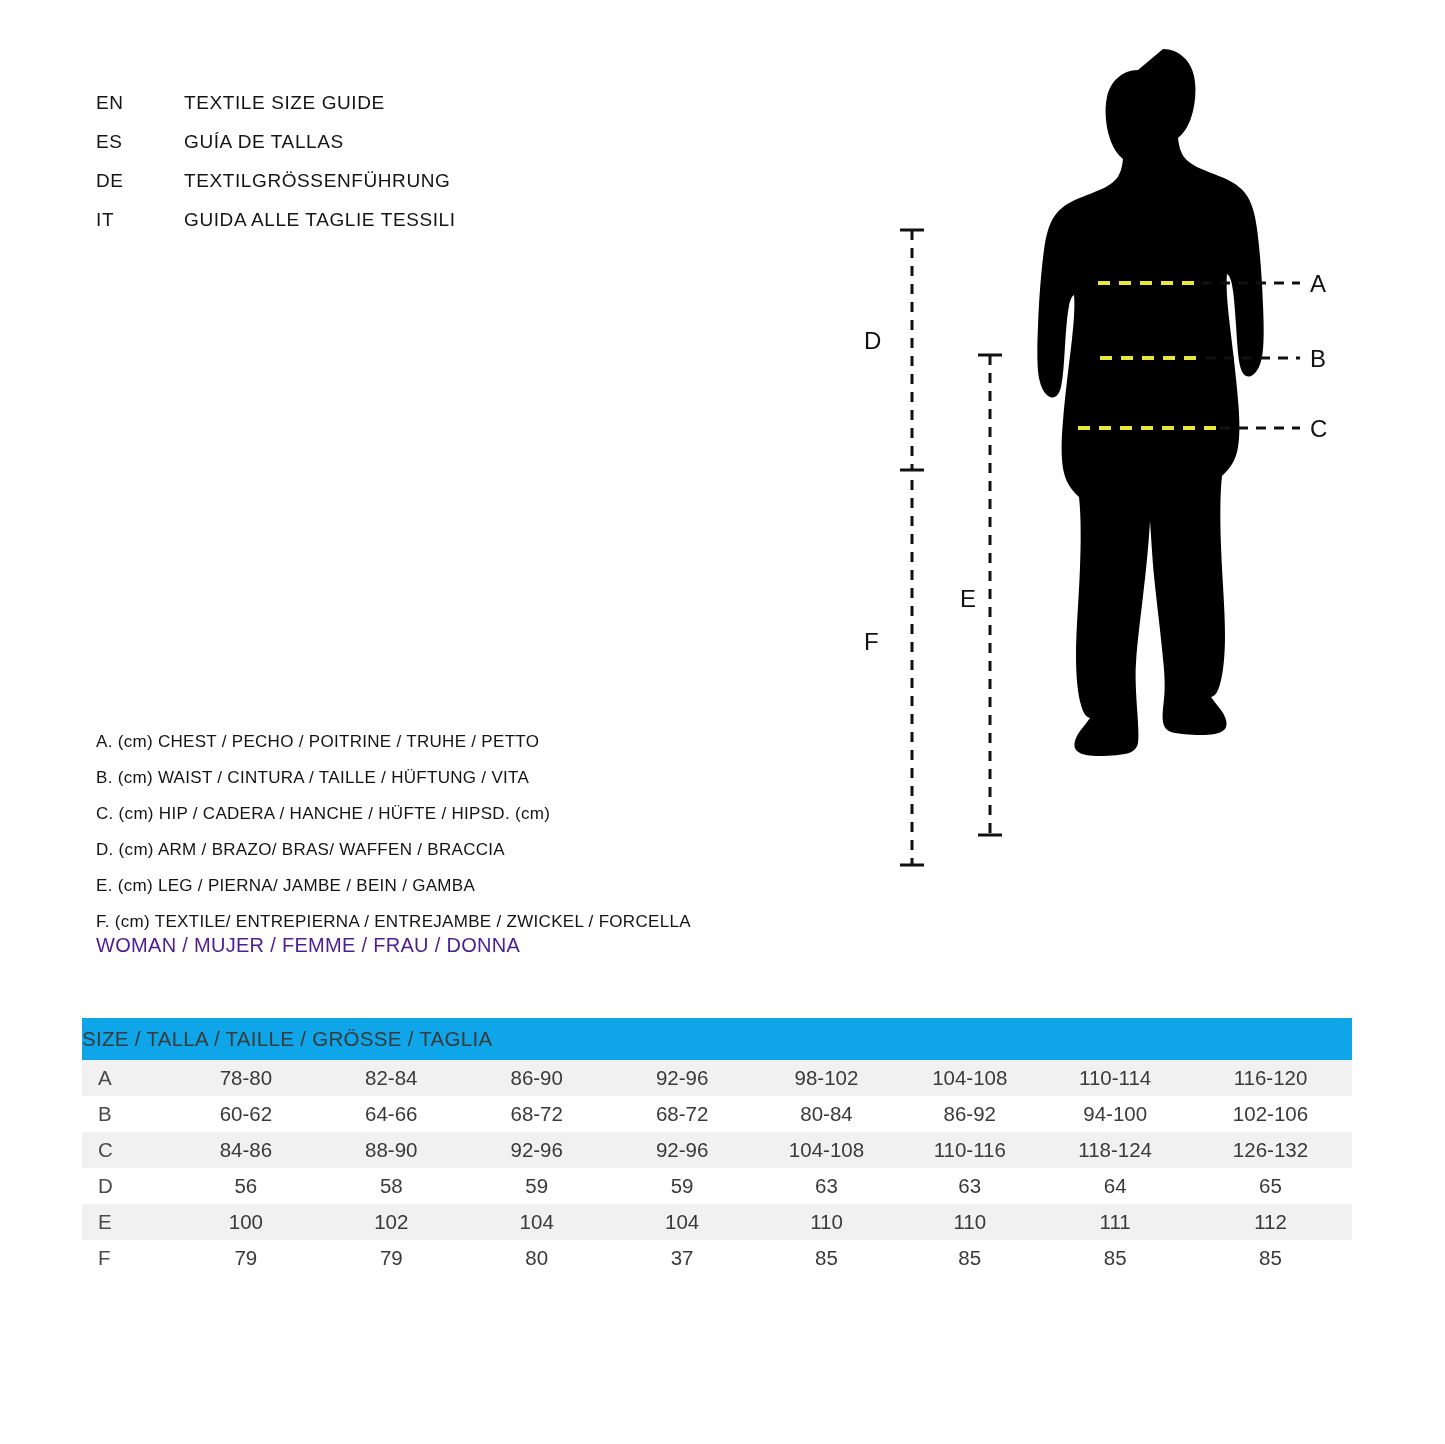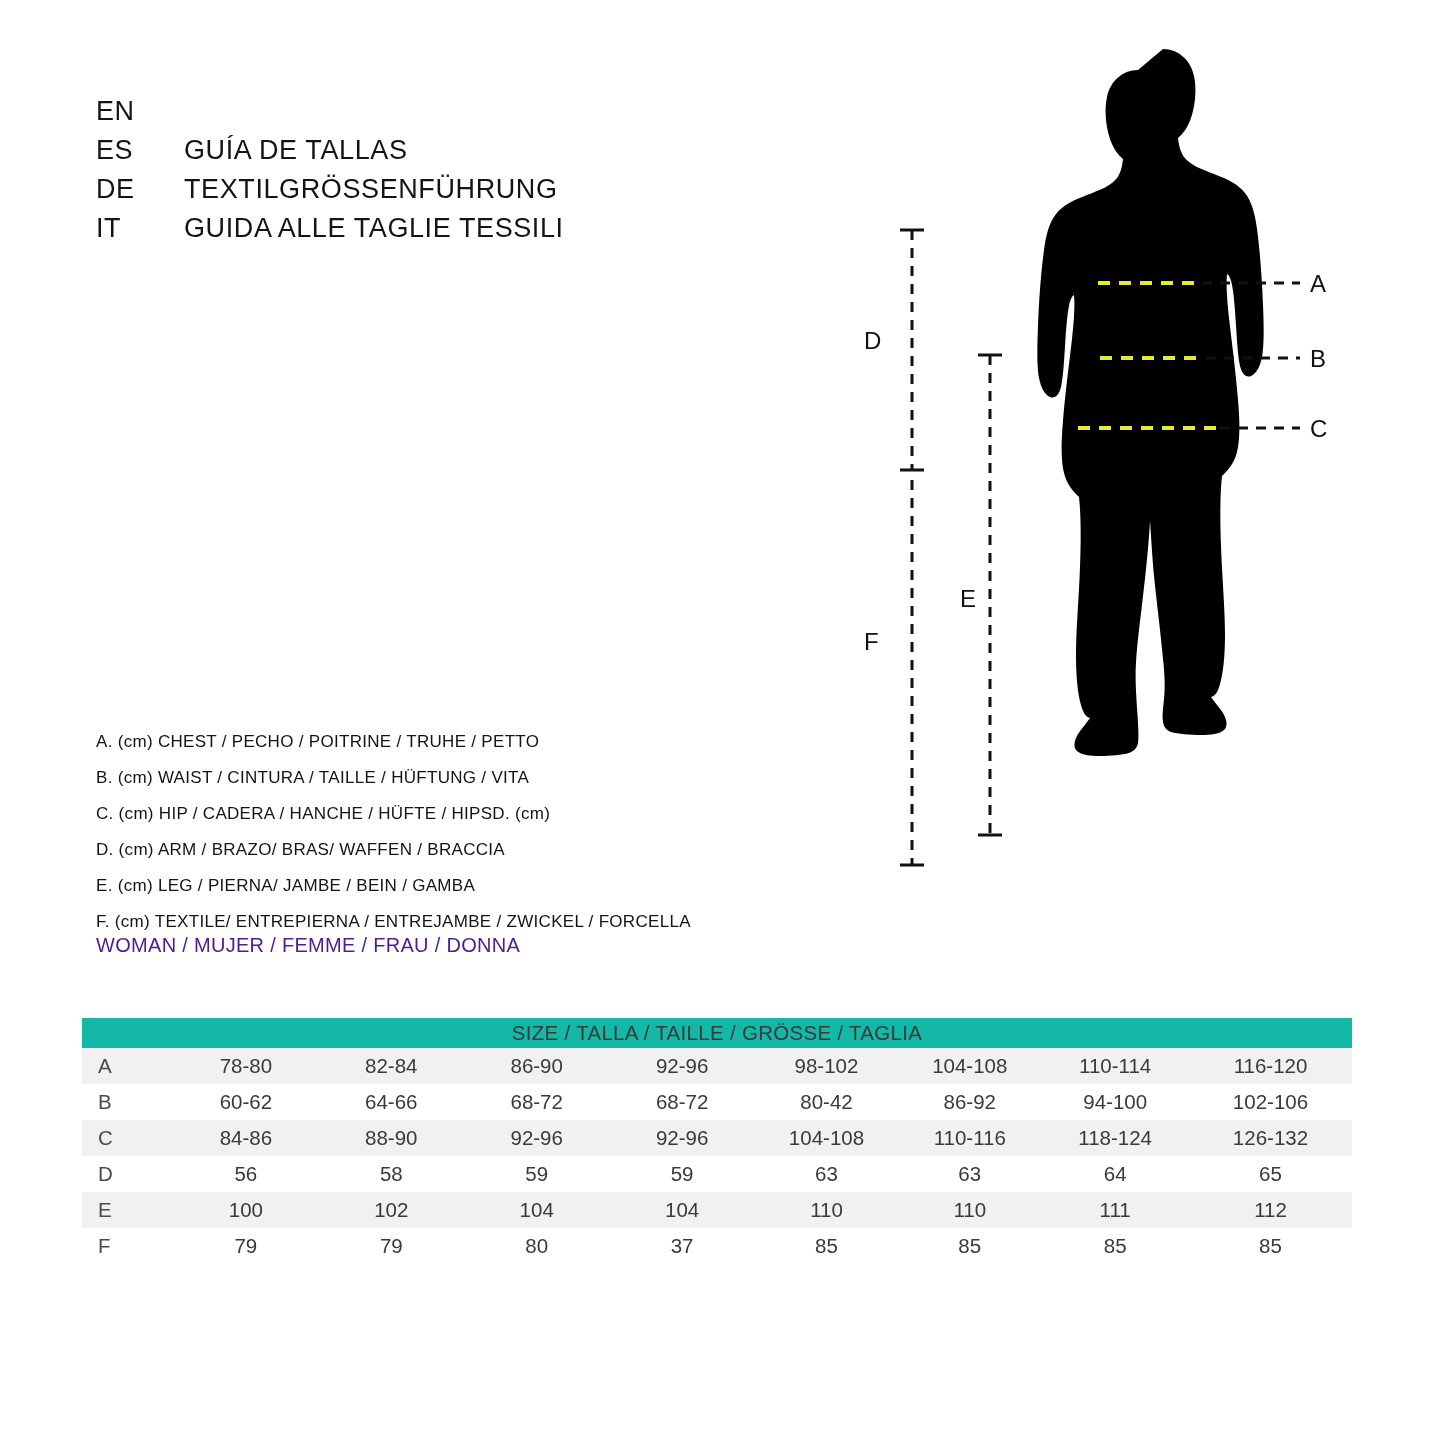--- a/index.html
+++ b/index.html
@@ -19,23 +19,23 @@
 
   
   .lang-block {
     position: absolute;
     left: 96px;
     top: 92px;
     width: 700px;
   }
   .lang-row {
     display: flex;
-    align-items: center;
+    align-items: flex-start;
     height: 39px;
-    font-size: 27px;
+    font-size: 19px;
     letter-spacing: 0.6px;
     color: #141414;
   }
   .lang-code { width: 88px; flex: 0 0 88px; }
   .lang-text { white-space: nowrap; }
 
   
   .legend {
     position: absolute;
     left: 96px;
@@ -72,25 +72,25 @@
     width: 1270px;
     table-layout: fixed;
   }
   table.size-table td, table.size-table th {
     padding: 0;
     font-weight: normal;
     font-size: 20.5px;
     color: #3a3a3a;
   }
   .thead-band td {
-    background: #14b8a6;
-    height: 30px;
+    background: #0ea5e9;
+    height: 42px;
     font-size: 20.5px;
     color: #3a3a3a;
-    text-align: center;
+    text-align: left;
     padding-left: 16px;
     letter-spacing: 0.3px;
   }
   .col-row td {
     height: 38px;
     text-align: center;
     color: #4a4a4a;
     font-size: 20.5px;
   }
   .data-row td {
@@ -124,20 +124,21 @@
   }
 </style>
 </head>
 <body>
 
 <div id="page">
 
   <div class="lang-block">
     <div class="lang-row">
       <span class="lang-code">EN</span>
+      <span class="lang-text">TEXTILE SIZE GUIDE</span>
     </div>
     <div class="lang-row">
       <span class="lang-code">ES</span>
       <span class="lang-text">GUÍA DE TALLAS</span>
     </div>
     <div class="lang-row">
       <span class="lang-code">DE</span>
       <span class="lang-text">TEXTILGRÖSSENFÜHRUNG</span>
     </div>
     <div class="lang-row">
@@ -292,21 +293,21 @@
           <td>104-108</td>
           <td>110-114</td>
           <td>116-120</td>
         </tr>
         <tr class="data-row plain">
           <td class="rowlabel">B</td>
           <td>60-62</td>
           <td>64-66</td>
           <td>68-72</td>
           <td>68-72</td>
-          <td>80-42</td>
+          <td>80-84</td>
           <td>86-92</td>
           <td>94-100</td>
           <td>102-106</td>
         </tr>
         <tr class="data-row shade">
           <td class="rowlabel">C</td>
           <td>84-86</td>
           <td>88-90</td>
           <td>92-96</td>
           <td>92-96</td>

